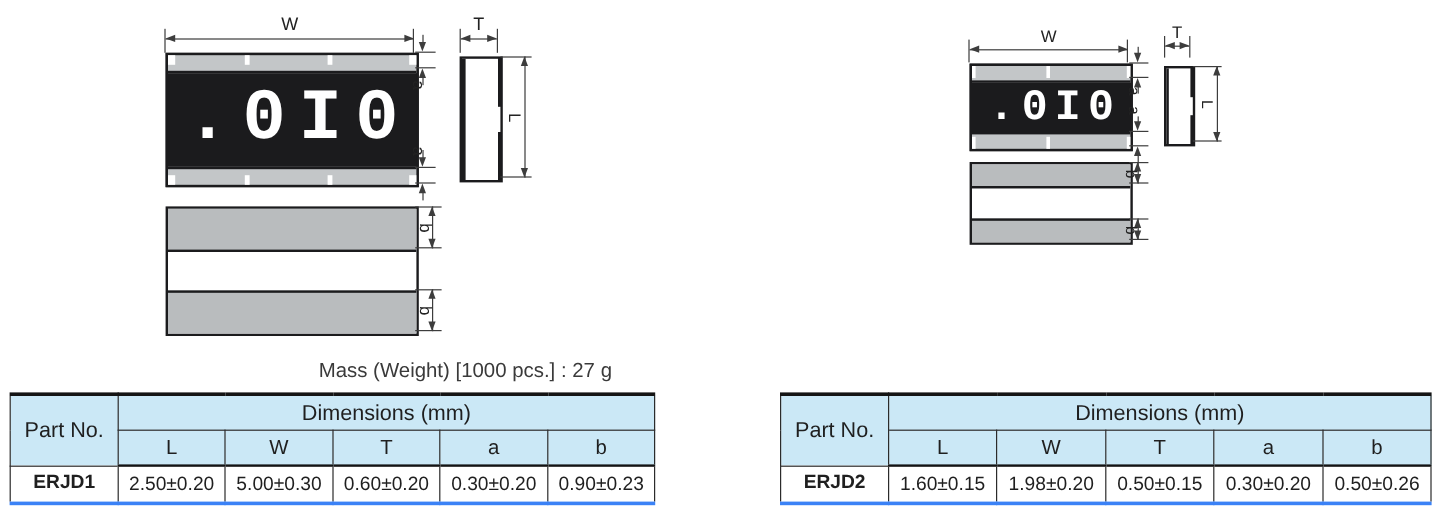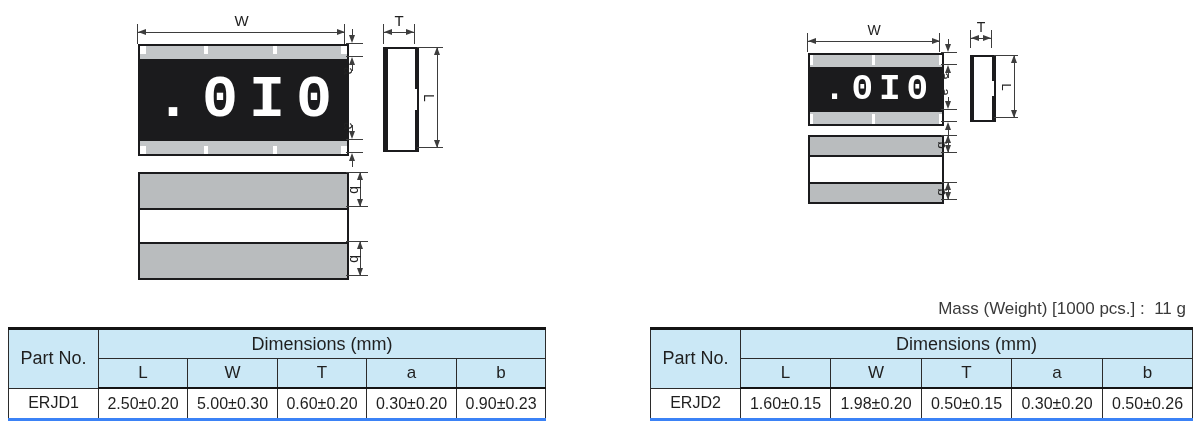--- a/index.html
+++ b/index.html
@@ -44,21 +44,21 @@
   
   .dims-table{position:absolute;border-collapse:collapse;table-layout:fixed;
               border-top:3px solid #141414;border-bottom:3px solid #3b82f6;}
   .dims-table td{border:1px solid #2b2b2b;text-align:center;vertical-align:middle;
                  padding:0;color:#1f1f1f;background:#ffffff;}
   .dims-table .hdr td{background:#cbe8f6;}
   .dims-table td.partno{font-size:18px;background:#cbe8f6;}
   .dims-table td.dimhdr{font-size:18px;height:28px;}
   .dims-table tr.sub td{font-size:17px;height:28px;border-bottom:2px solid #141414;}
   .dims-table tr.datarow td{font-size:16px;height:29px;}
-  .dims-table td.pn{font-weight:400;margin-top:36px;}
+  .dims-table td.pn{font-weight:700;margin-top:36px;}
 </style>
 </head>
 <body>
 
 <div id="stage">
 
   <section class="abs" style="left:0;top:0;width:600px;height:422px;">
 
     <div class="ln-v abs" style="left:137px;top:24px;height:20px;"></div>
     <div class="ln-v abs" style="left:344px;top:24px;height:20px;"></div>
@@ -131,20 +131,21 @@
     <div class="ah ah-d" style="left:357px;top:199px;"></div>
     <div class="rlab" style="left:347px;top:182px;">b</div>
 
     <div class="ln-h abs" style="left:346px;top:241px;width:22px;"></div>
     <div class="ln-h abs" style="left:346px;top:275px;width:22px;"></div>
     <div class="ln-v abs" style="left:360px;top:241px;height:35px;"></div>
     <div class="ah ah-u" style="left:357px;top:241px;"></div>
     <div class="ah ah-d" style="left:357px;top:268px;"></div>
     <div class="rlab" style="left:347px;top:251px;">b</div>
 
+    <div class="massnote" style="left:8px;top:299px;width:502px;">Mass (Weight) [1000 pcs.] : 27 g</div>
 
     <table class="dims-table" style="left:8px;top:327px;width:537px;">
       <colgroup>
         <col style="width:90px">
           <col style="width:89px">
           <col style="width:90px">
         <col style="width:89px">
           <col style="width:90px">
           <col style="width:89px">
       </colgroup>
@@ -242,21 +243,20 @@
     <div class="ah ah-d" style="left:945px;top:145px;"></div>
     <div class="rlab" style="left:934px;top:137px;font-size:13px;">b</div>
 
     <div class="ln-h abs" style="left:941px;top:182px;width:16px;"></div>
     <div class="ln-h abs" style="left:941px;top:199px;width:16px;"></div>
     <div class="ln-v abs" style="left:948px;top:182px;height:18px;"></div>
     <div class="ah ah-u" style="left:945px;top:182px;"></div>
     <div class="ah ah-d" style="left:945px;top:192px;"></div>
     <div class="rlab" style="left:934px;top:184px;font-size:13px;">b</div>
 
-    <div class="massnote" style="left:650px;top:299px;width:536px;">Mass (Weight) [1000 pcs.] :  11 g</div>
 
     <table class="dims-table" style="left:650px;top:327px;width:542px;">
       <colgroup>
         <col style="width:90px">
           <col style="width:90px">
           <col style="width:91px">
         <col style="width:90px">
           <col style="width:91px">
           <col style="width:90px">
       </colgroup>

